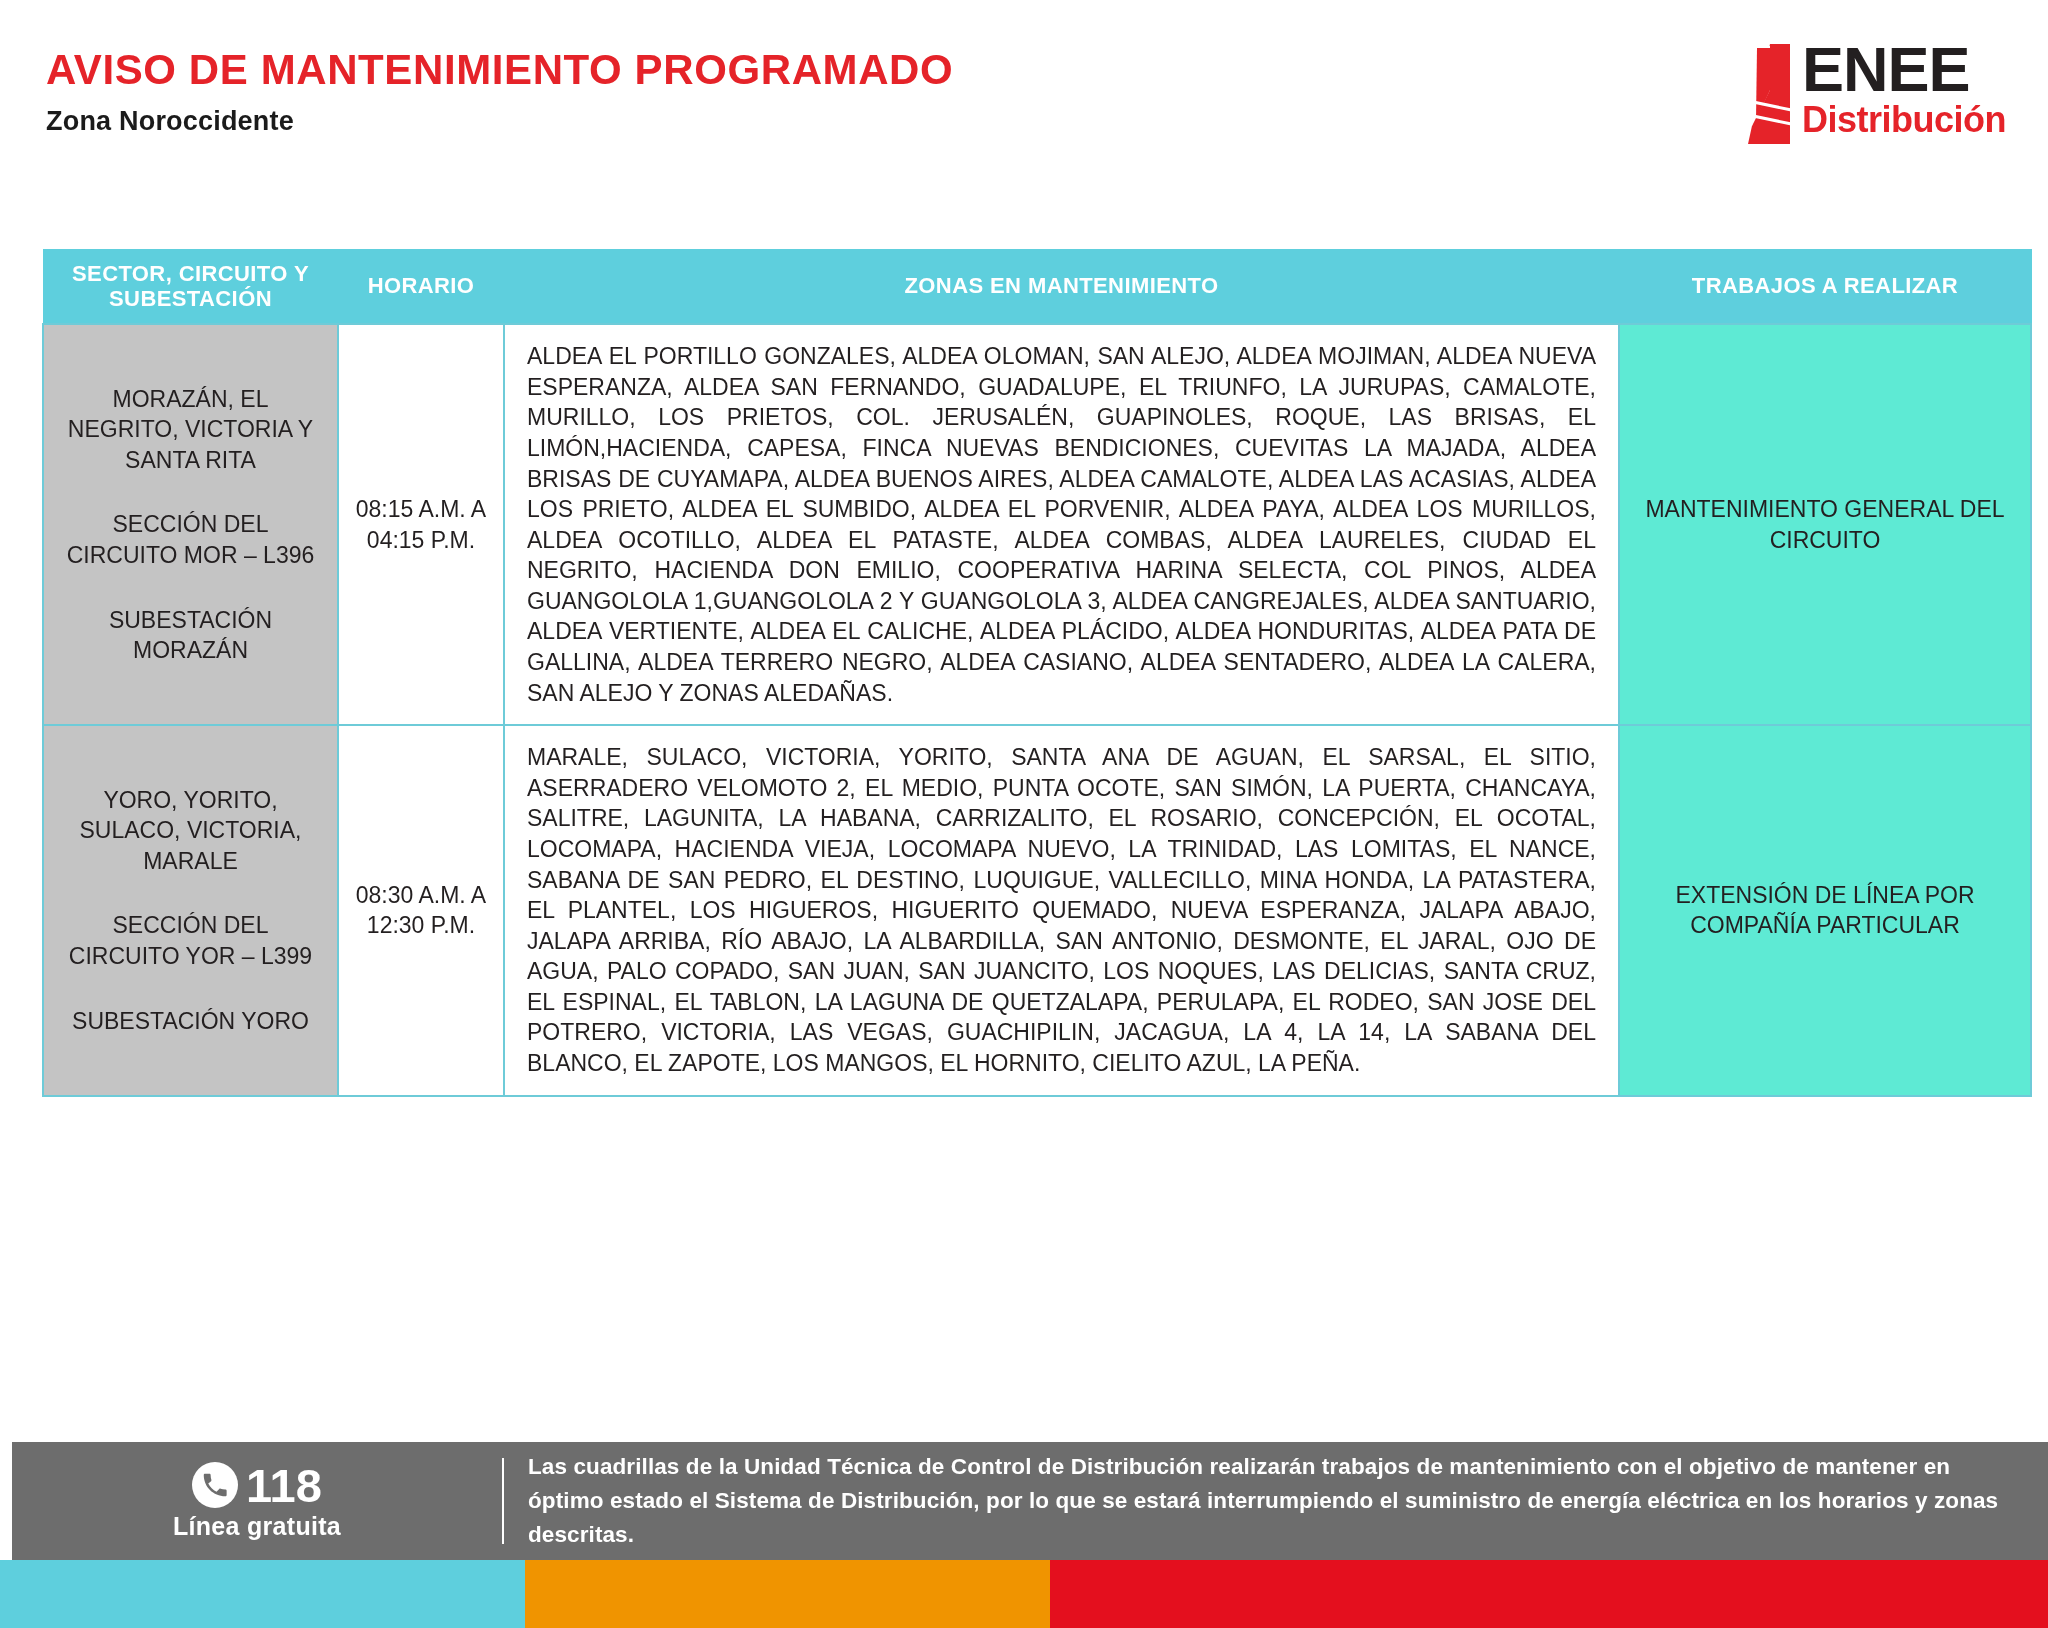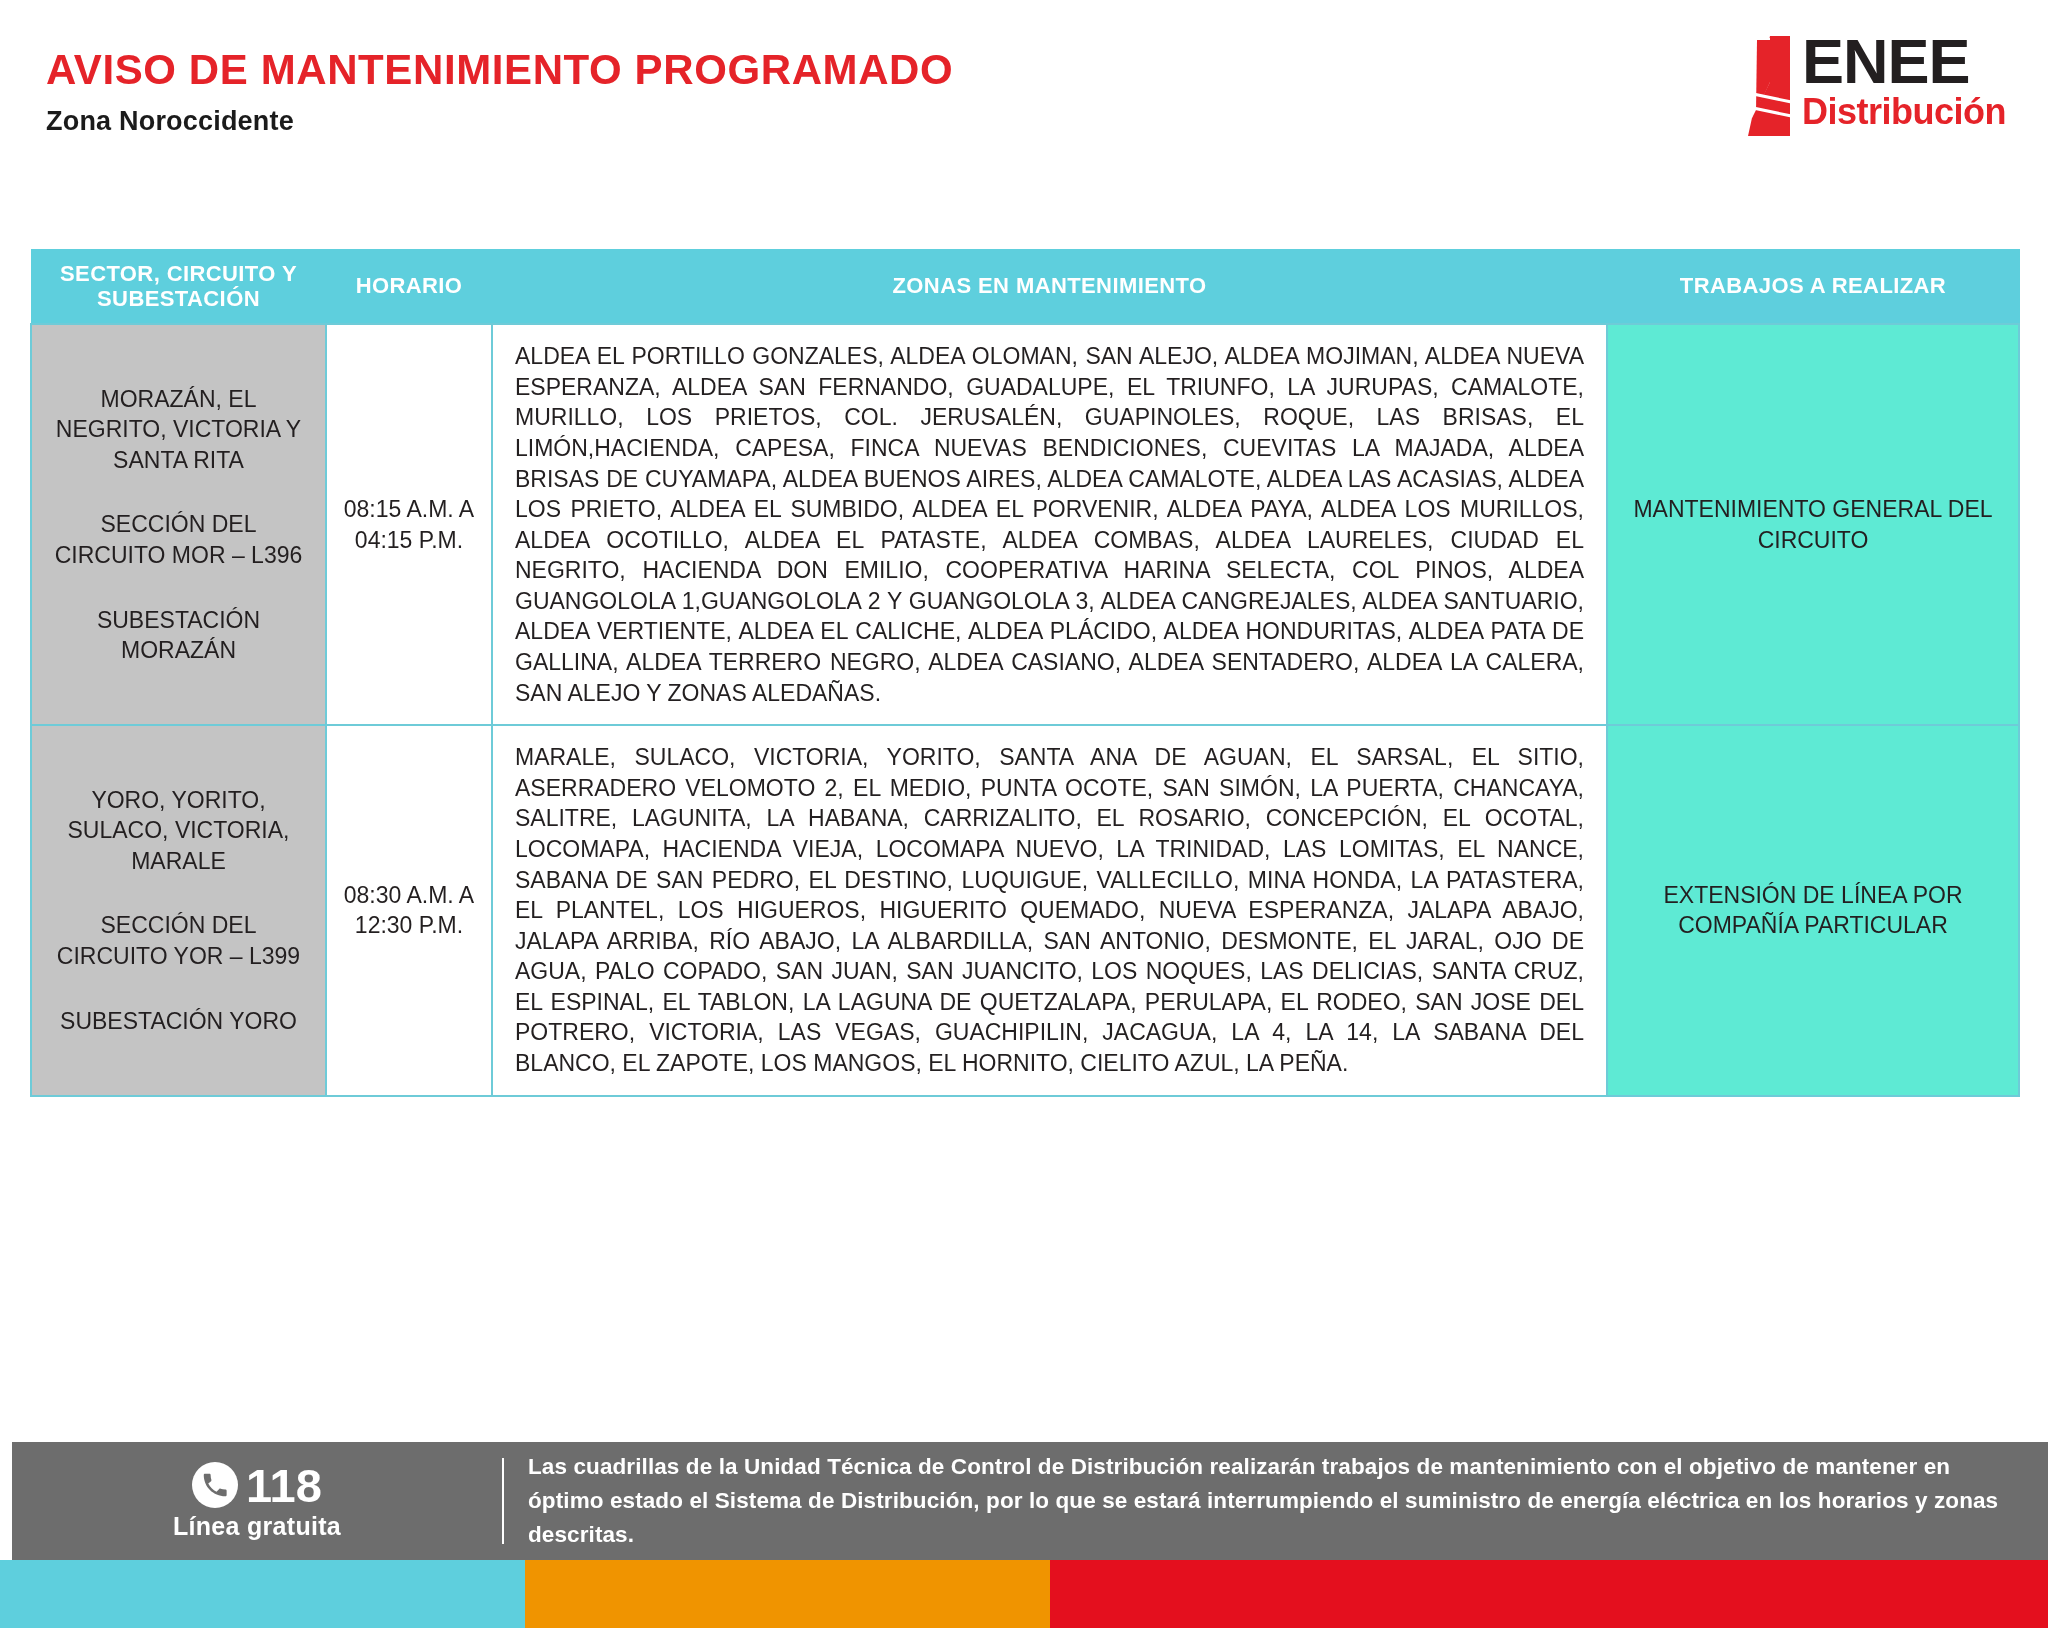--- a/index.html
+++ b/index.html
@@ -42,21 +42,21 @@
     color: #1b1b1b;
     font-size: 23px;
     font-weight: bold;
     letter-spacing: 0.2px;
     margin: 0;
   }
 
   
   .logo {
     position: absolute;
-    top: 36px;
+    top: 44px;
     right: 42px;
     display: flex;
     align-items: flex-start;
   }
   .logo-mark {
     position: relative;
     width: 56px;
     height: 106px;
     margin-right: 6px;
     flex: none;
@@ -77,21 +77,21 @@
     color: #e52329;
     font-size: 36px;
     font-weight: bold;
     line-height: 1.1;
     letter-spacing: -0.5px;
     margin-top: 4px;
   }
 
   
   .table-wrap {
-    margin: 0 30px;
+    margin: 0 42px;
     width: 1988px;
     box-sizing: border-box;
   }
   table.sched {
     width: 100%;
     border-collapse: collapse;
     table-layout: fixed;
   }
   table.sched th {
     background: #5ecfdd;

